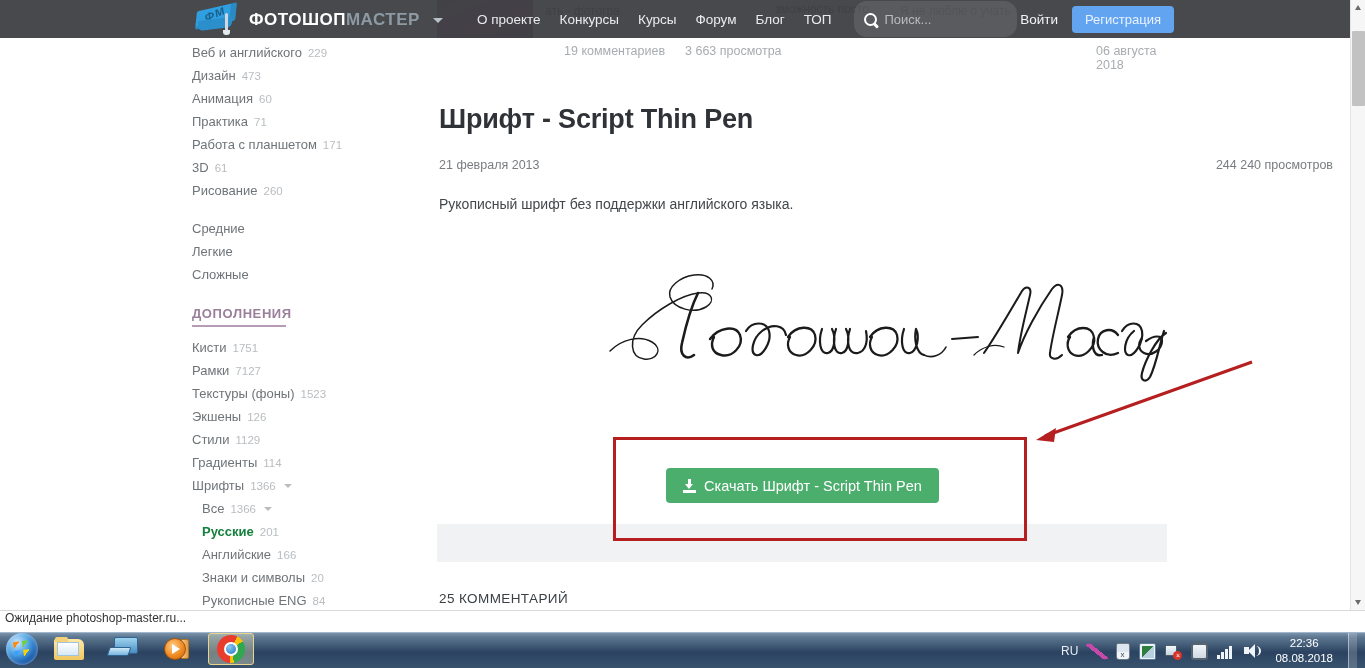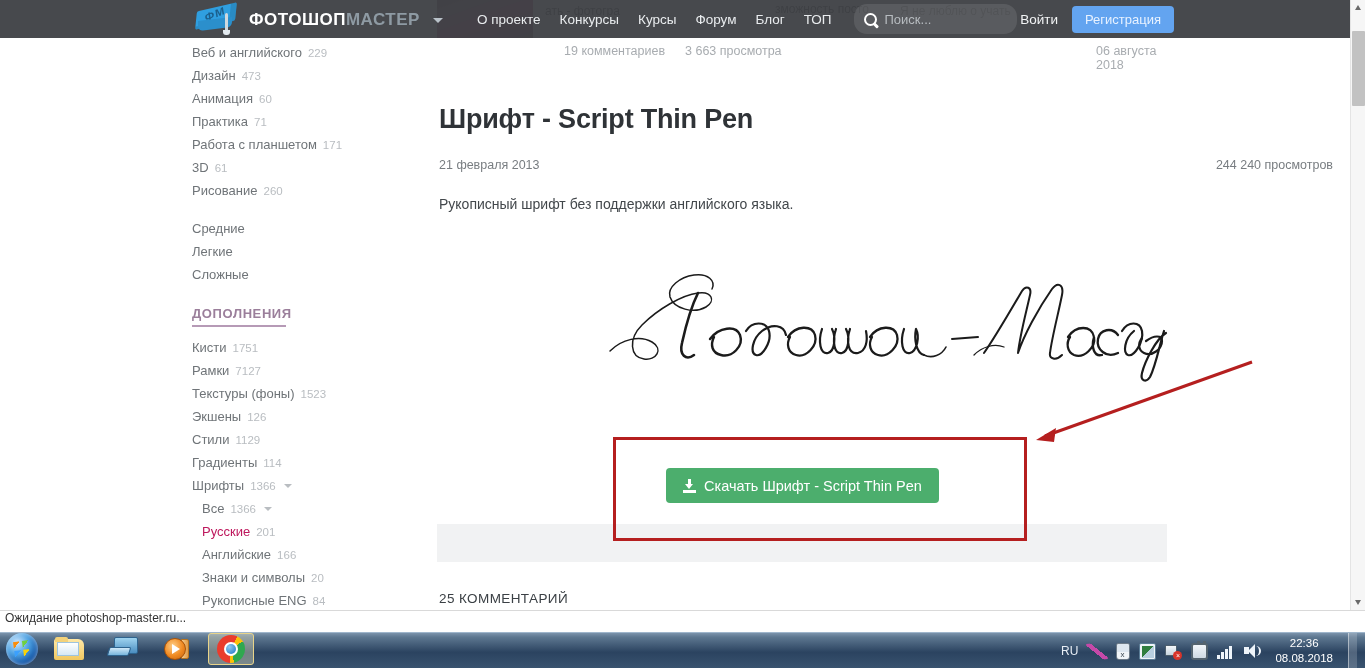--- a/index.html
+++ b/index.html
@@ -74,21 +74,21 @@
   .logo-caret {
     width: 0; height: 0; margin-left: 6px; margin-top: 3px;
     border-left: 5px solid transparent; border-right: 5px solid transparent;
     border-top: 5px solid #b9c2c9;
   }
   #main-nav { display: flex; align-items: center; gap: 19px; margin-left: 34px; }
   #main-nav a {
     color: #e9ecee; font-size: 13.5px; text-decoration: none; white-space: nowrap;
   }
   .search-box {
-    margin-left: 22px; width: 163px; height: 30px;
+    margin-left: 22px; width: 163px; height: 36px;
     background: rgba(255,255,255,0.10);
     border-radius: 13px; display: flex; align-items: center; padding: 0 10px;
     position: relative;
   }
   .search-icon-g {
     width: 13px; height: 13px; border: 2px solid #ffffff; border-radius: 50%;
     position: relative; flex: none; margin-right: 8px;
   }
   .search-icon-g:after {
     content:""; position:absolute; right:-4px; bottom:-3px; width:6px; height:2.5px;
@@ -108,21 +108,21 @@
     position: absolute; left: 0; top: 38px; width: 420px; height: 572px;
     background: #ffffff; padding-left: 192px; padding-top: 3px;
     overflow: hidden;
   }
   .side-row {
     height: 23px; display: flex; align-items: center; gap: 6px;
     font-size: 13px; color: #6f7478; white-space: nowrap; cursor: pointer;
   }
   .side-row.indent { padding-left: 10px; }
   .side-row .cnt { color: #b9bdc1; font-size: 11.5px; }
-  .side-row.bold .lbl { color:#be185d; font-weight: normal; }
+  .side-row.bold .lbl { color:#15803d; font-weight: bold; }
   .side-gap { height: 15px; }
   .side-caret {
     width: 0; height: 0; display:inline-block; margin-left: 2px;
     border-left: 4px solid transparent; border-right: 4px solid transparent;
     border-top: 4px solid #b9bdc1;
   }
   .side-head {
     margin-top: 20px; margin-bottom: 4px; font-size: 13px; font-weight: bold;
     color: #9b7f9b; letter-spacing: .6px;
   }

